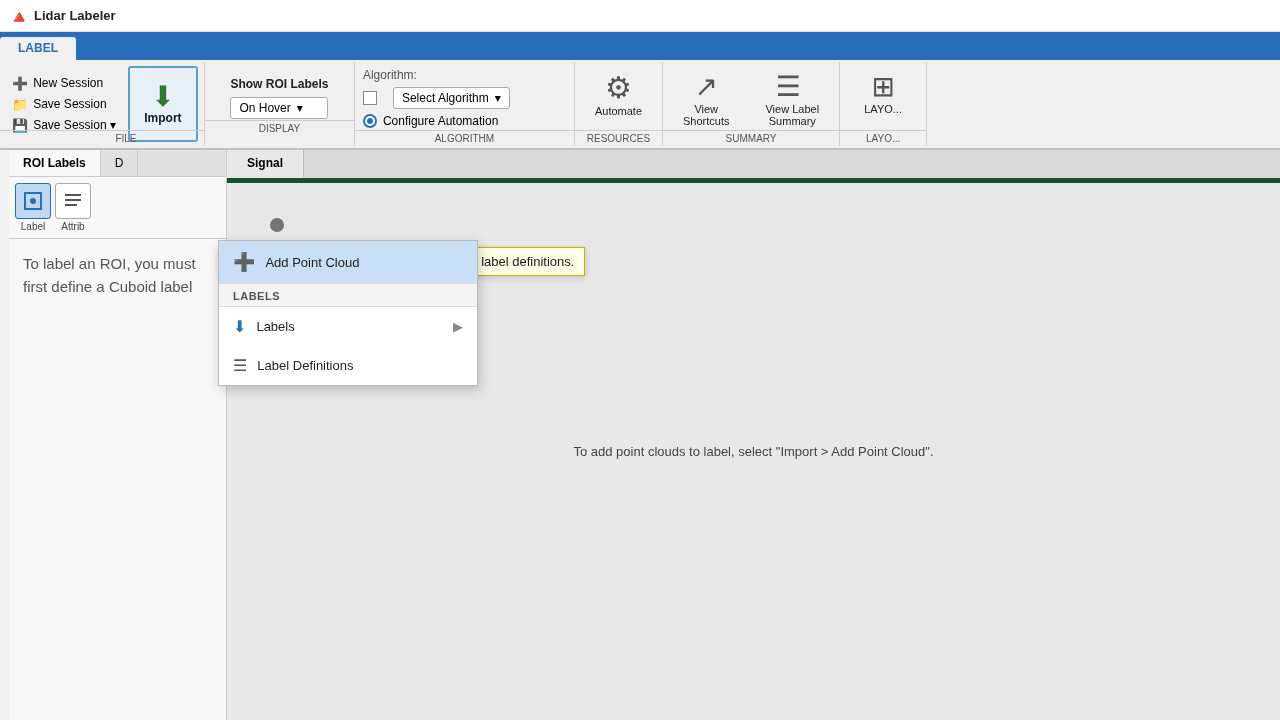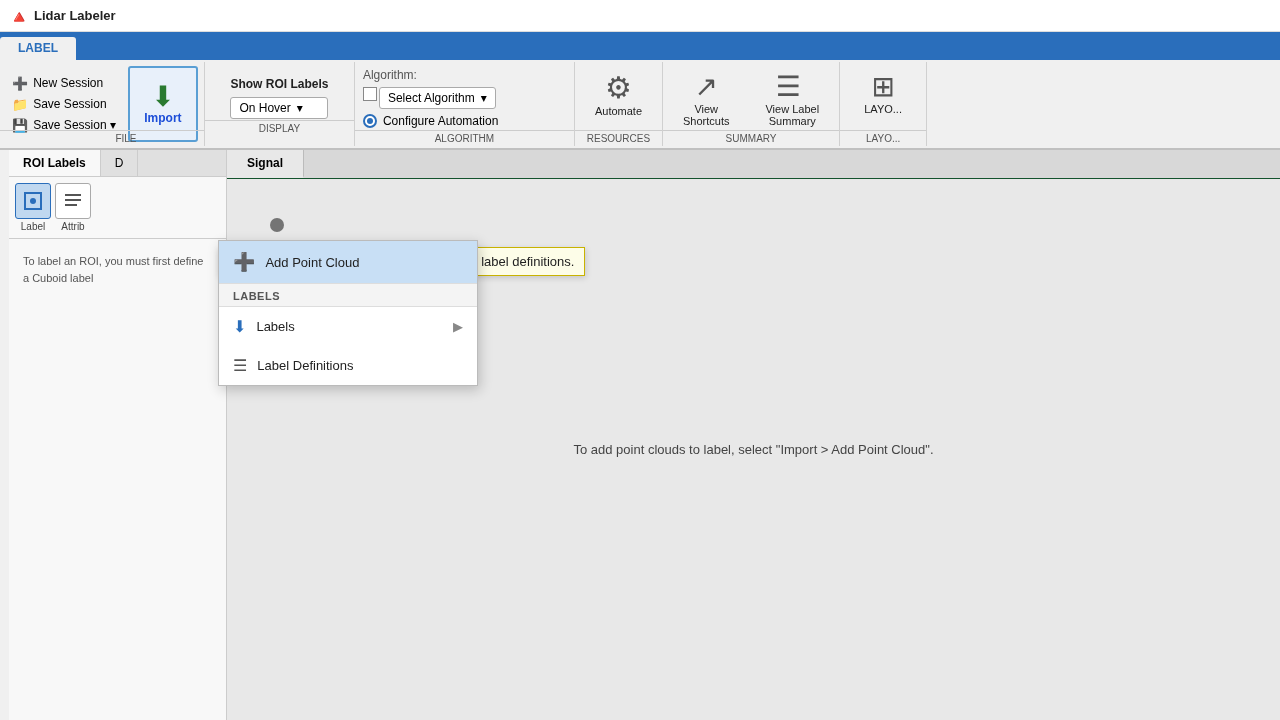--- a/index.html
+++ b/index.html
@@ -115,21 +115,21 @@
       border: 2px solid #5a9fd4;
       background: #e8f0fa;
     }
     .import-btn .import-arrow-icon {
       font-size: 28px;
       color: #2a7a30;
       line-height: 1;
     }
     .import-btn .import-label {
       font-size: 12px;
-      color: #1d4ed8;
+      color: #0f172a;
       font-weight: 600;
     }
     .dropdown-btn {
       border: 1px solid #aaa;
       background: #fff;
       border-radius: 3px;
       padding: 3px 8px;
       display: flex;
       align-items: center;
       gap: 6px;
@@ -298,37 +298,37 @@
 
     .tool-label {
       font-size: 10px;
       text-align: center;
       color: #444;
       margin-top: 2px;
     }
 
     .panel-hint {
       padding: 14px;
-      font-size: 11px;
+      font-size: 15px;
       color: #555;
       line-height: 1.5;
     }
 
     
     #right-panel {
       flex: 1;
       background: #e8e8e8;
       display: flex;
       flex-direction: column;
     }
 
     .content-tabs {
       display: flex;
       background: #d8d8d8;
-      border-bottom: 1px solid #14532d;
+      border-bottom: 5px solid #14532d;
     }
     .content-tab {
       padding: 6px 20px;
       font-size: 12px;
       cursor: pointer;
       border-right: 1px solid #bbb;
     }
     .content-tab.active {
       background: #e8e8e8;
       font-weight: 600;
@@ -400,21 +400,21 @@
         <span>On Hover</span>
         <span>▾</span>
       </div>
     </div>
     <div class="ribbon-section-label" style="position:absolute; bottom:12px; left:0; right:0; border-top:1px solid #ccc; text-align:center;">DISPLAY</div>
   </div>
 
   <div class="ribbon-section" style="min-width:220px; position:relative; padding-bottom:16px;">
     <div style="display:flex; flex-direction:column; gap:5px; flex:1; justify-content:center; align-items:flex-start; width:100%;">
       <span style="font-size:12px; color:#555;">Algorithm:</span>
-      <div style="display:flex; gap:2px;">
+      <div style="display:flex; align-items:center; gap:16px;">
         <span class="algo-checkbox"></span>
         <div class="dropdown-btn">
           <span>Select Algorithm</span>
           <span>▾</span>
         </div>
       </div>
       <div style="display:flex; align-items:center; gap:6px;">
         <div class="radio-btn">
           <div class="radio-inner"></div>
         </div>

